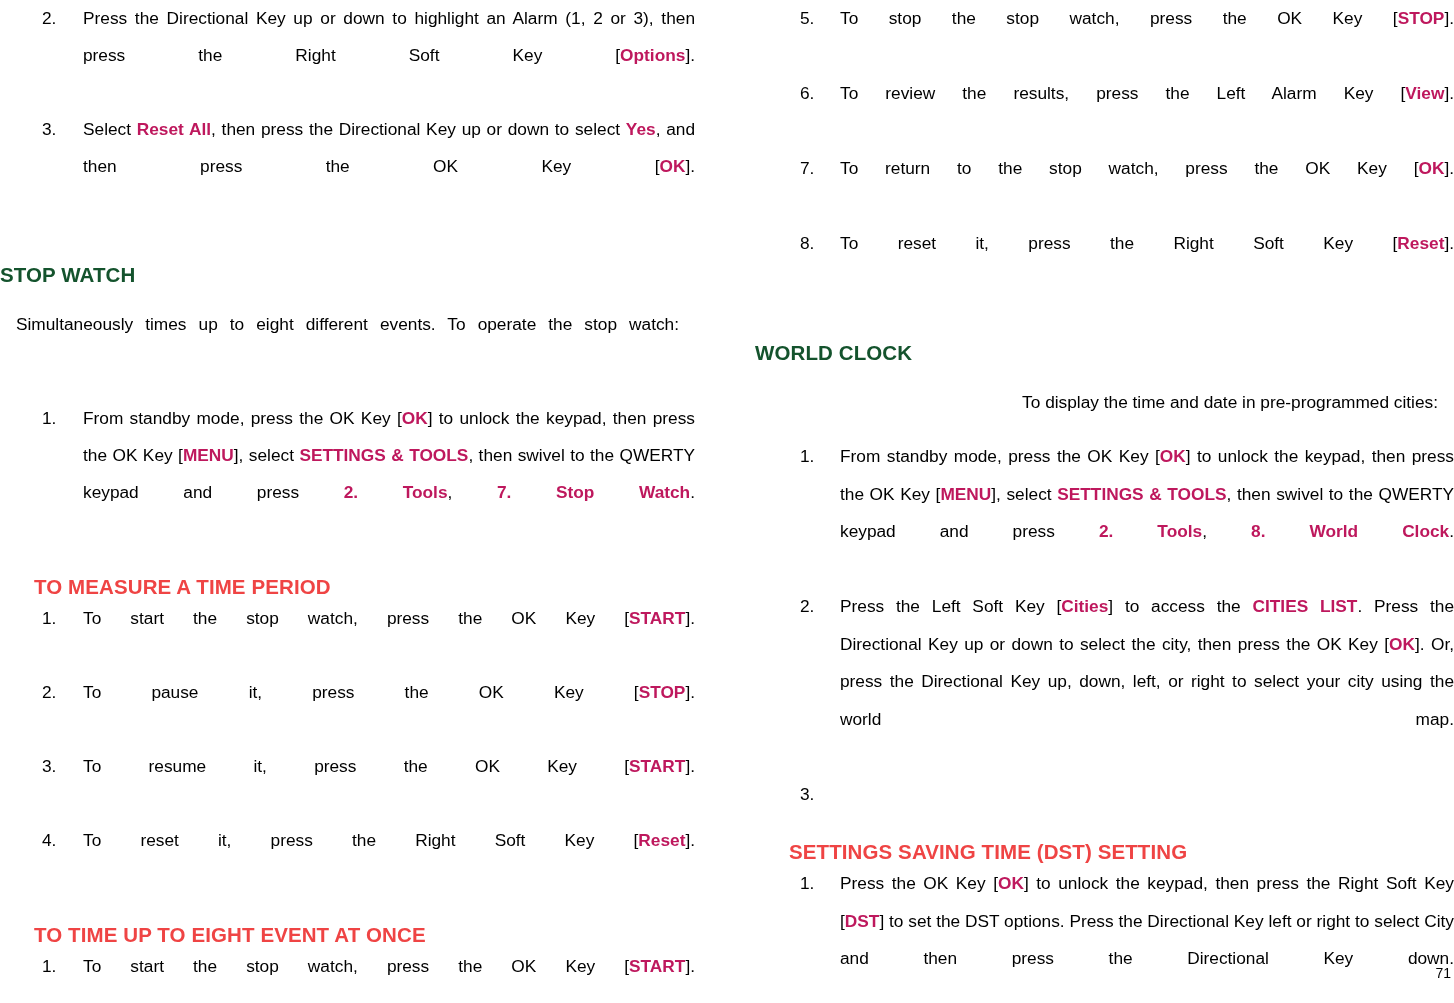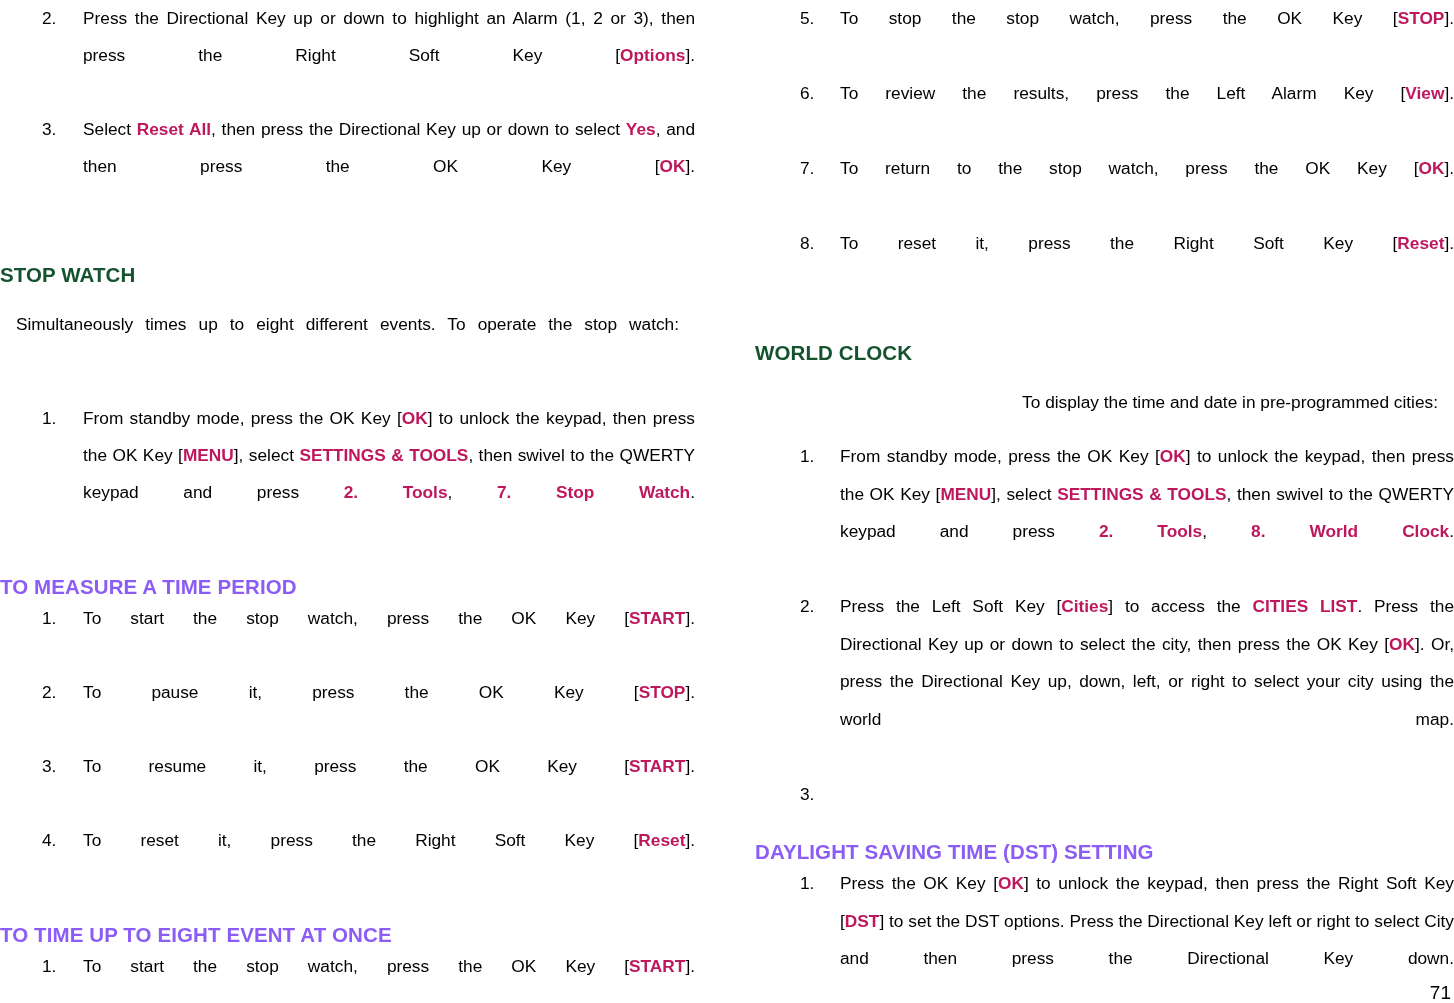--- a/index.html
+++ b/index.html
@@ -47,21 +47,21 @@
   
   .heading {
     font-size: 20.5px;
     font-weight: bold;
     line-height: 26px;
     letter-spacing: 0.1px;
     margin: 0;
     white-space: nowrap;
   }
   .heading.teal { color: #14532d; }
-  .heading.black { color: #8b5cf6; }
+  .heading.black { color: #ef4444; padding-left: 34px; }
 
   .para {
     font-size: 17.3px;
     line-height: 40px;
     margin: 16px;
     text-align: justify;
     text-justify: inter-word;
   }
   .para.nojust { text-align: right; }
 
@@ -96,22 +96,22 @@
     left: 45px;
   }
 
   .t { color: #be185d; font-weight: bold; }
   .spacer-md { height: 26px; }
   .spacer-lg { height: 40px; }
 
   .pagenum {
     position: absolute;
     right: 3px;
-    bottom: 0;
-    font-size: 19px;
+    bottom: 20px;
+    font-size: 14px;
     line-height: 20px;
     color: #000000;
   }
 
   
   .jfill {
     display: inline-block;
     width: 100%;
     height: 0;
   }
@@ -178,21 +178,21 @@
       <p class="para nojust">To display the time and date in pre-programmed cities:</p>
 
       <ol class="steps">
           <li><span class="num">1.</span><span>From standby mode, press the OK Key [</span><span class="t">OK</span><span>] to unlock the keypad, then press the OK Key [</span><span class="t">MENU</span><span>], select </span><span class="t">SETTINGS &amp; TOOLS</span><span>, then swivel to the QWERTY keypad and press </span><span class="t">2. Tools</span><span>, </span><span class="t">8. World Clock</span><span>.</span><i class="jfill"></i></li>
           <li><span class="num">2.</span><span>Press the Left Soft Key [</span><span class="t">Cities</span><span>] to access the </span><span class="t">CITIES LIST</span><span>. Press the Directional Key up or down to select the city, then press the OK Key [</span><span class="t">OK</span><span>]. Or, press the Directional Key up, down, left, or right to select your city using the world map.</span><i class="jfill"></i></li>
           <li><span class="num">3.</span><i class="jfill"></i></li>
         </ol>
 
       <div class="spacer-md"></div>
 
-      <h2 class="heading black">DAYLIGHT SAVING TIME (DST) SETTING</h2>
+      <h2 class="heading black">SETTINGS SAVING TIME (DST) SETTING</h2>
 
       <ol class="steps">
           <li><span class="num">1.</span><span>Press the OK Key [</span><span class="t">OK</span><span>] to unlock the keypad, then press the Right Soft Key [</span><span class="t">DST</span><span>] to set the DST options. Press the Directional Key left or right to select City and then press the Directional Key down.</span><i class="jfill"></i></li>
         </ol>
     </div>
 
   </div>
 
   <div class="pagenum">71</div>
 </div>

